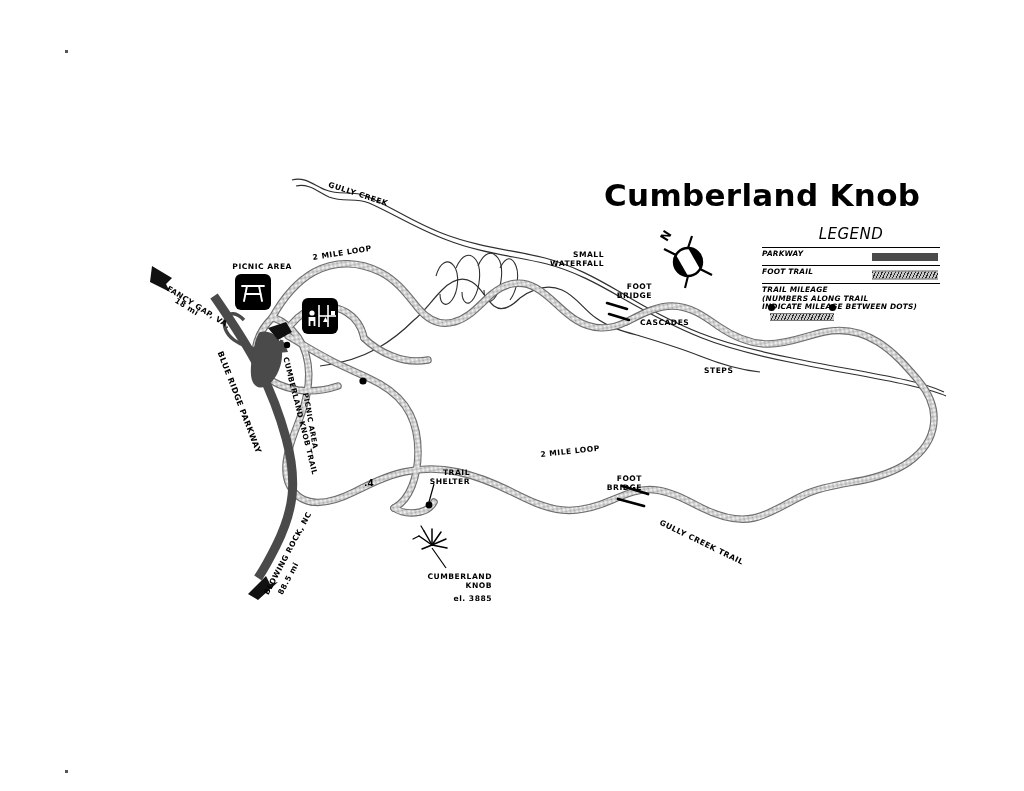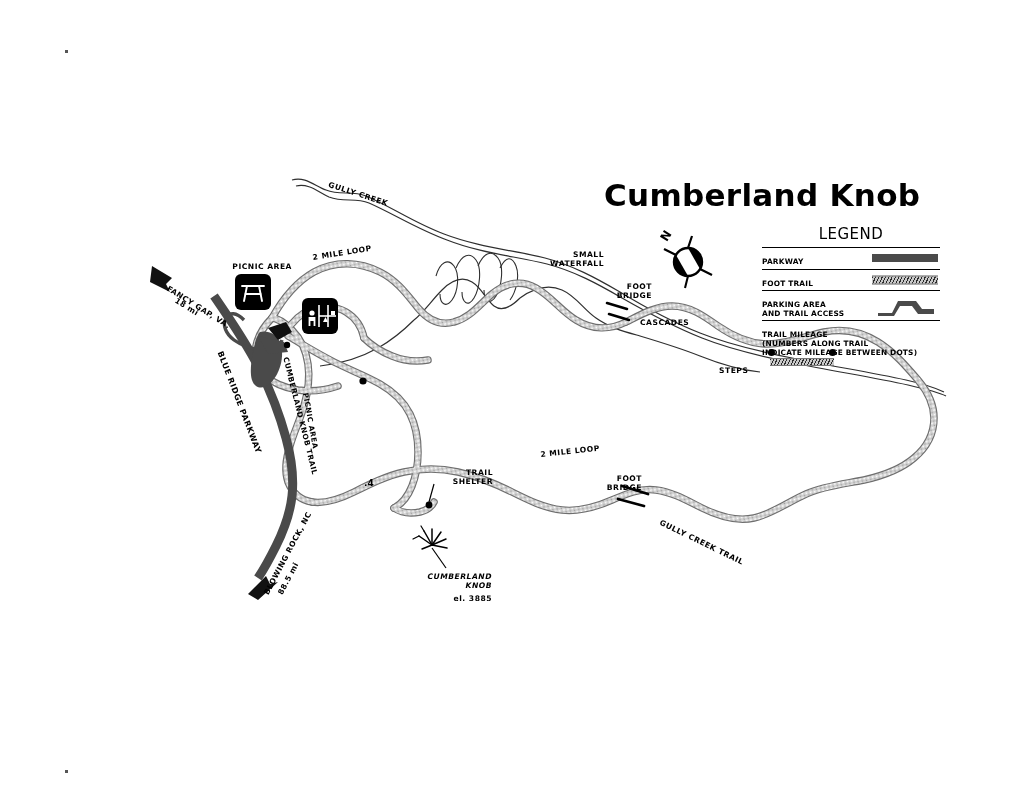--- a/index.html
+++ b/index.html
@@ -44,20 +44,21 @@
     letter-spacing: 0.3px;
     white-space: nowrap;
     font-family: "DejaVu Sans", sans-serif;
   }
   
   #legend {
     position: absolute;
     left: 762px;
     top: 225px;
     width: 178px;
+    font-style: italic;
   }
   #legend-title {
     text-align: center;
     font-size: 15px;
     font-family: "DejaVu Sans", sans-serif;
     letter-spacing: 0.5px;
     margin-bottom: 4px;
   }
   .legend-row {
     position: relative;
@@ -66,21 +67,20 @@
     padding: 2px 0 2px 0;
   }
   .legend-row:last-child { border-bottom: none; }
   .legend-label {
     font-size: 7.4px;
     font-weight: bold;
     font-family: "DejaVu Sans", sans-serif;
     letter-spacing: 0.2px;
     line-height: 8.6px;
     white-space: pre-line;
-    margin-top: 8px;
   }
   .legend-sample {
     position: absolute;
     right: 2px;
     top: 50%;
     transform: translateY(-50%);
   }
   .sample-parkway {
     width: 66px;
     height: 8px;
@@ -336,29 +336,20 @@
     <div class="legend-row">
       <div class="legend-label">PARKWAY</div>
       <div class="legend-sample sample-parkway"></div>
     </div>
 
     <div class="legend-row">
       <div class="legend-label">FOOT  TRAIL</div>
       <div class="legend-sample sample-foottrail"></div>
     </div>
 
-    <div class="legend-row">
-      <div class="legend-label">PARKING  AREA
-AND  TRAIL  ACCESS</div>
-      <div class="legend-sample sample-parking">
-        <svg viewBox="0 0 66 20" width="66" height="20">
-          <path d="M6,17 L20,17 L26,5 L44,5 L50,13 L62,13 L62,18 L46,18 L40,10 L28,10 L22,20 L6,20 Z" fill="#4a4a4a"></path>
-        </svg>
-      </div>
-    </div>
 
     <div class="legend-row">
       <div class="legend-label">TRAIL  MILEAGE
 (NUMBERS  ALONG  TRAIL
 INDICATE  MILEAGE  BETWEEN  DOTS)</div>
       <div class="legend-sample sample-mileage">
         <span class="dot l"></span>
         <span class="dot r"></span>
         <span class="seg"></span>
       </div>
@@ -416,26 +407,26 @@
 WATERFALL</div>
 
   <div class="map-label center" style="left:608px; top:282px; width:44px;">FOOT
 BRIDGE</div>
 
   <div class="map-label center" style="left:598px; top:474px; width:44px;">FOOT
 BRIDGE</div>
 
   <div class="map-label" style="left:640px; top:318px;">CASCADES</div>
 
-  <div class="map-label" style="left:719px; top:366px;">STEPS</div>
+  <div class="map-label" style="left:704px; top:366px;">STEPS</div>
 
   <div class="map-label" style="left:662px; top:518px; transform:rotate(26deg);">GULLY  CREEK  TRAIL</div>
 
-  <div class="map-label center" style="left:441px; top:468px; width:52px;">TRAIL
+  <div class="map-label center" style="left:418px; top:468px; width:52px;">TRAIL
 SHELTER</div>
 
-  <div class="map-label center" style="left:410px; top:572px; width:82px;font-style:italic;">CUMBERLAND
+  <div class="map-label center" style="left:410px; top:572px; width:82px;">CUMBERLAND
 KNOB</div>
   <div class="map-label center" style="left:410px; top:594px; width:82px;">el.  3885</div>
 
   <div class="mile-num" style="left:364px; top:478px;">.4</div>
 
 </div>
 
 </body></html>

